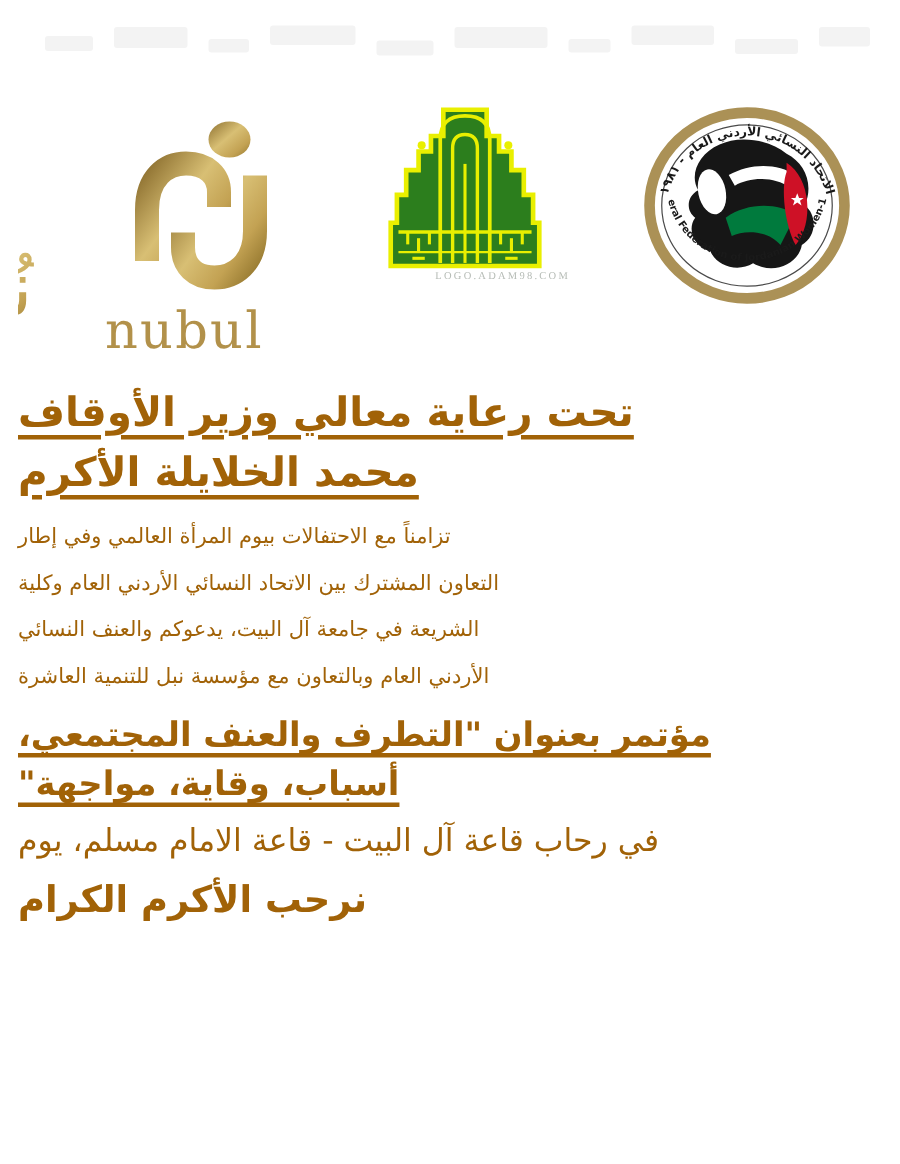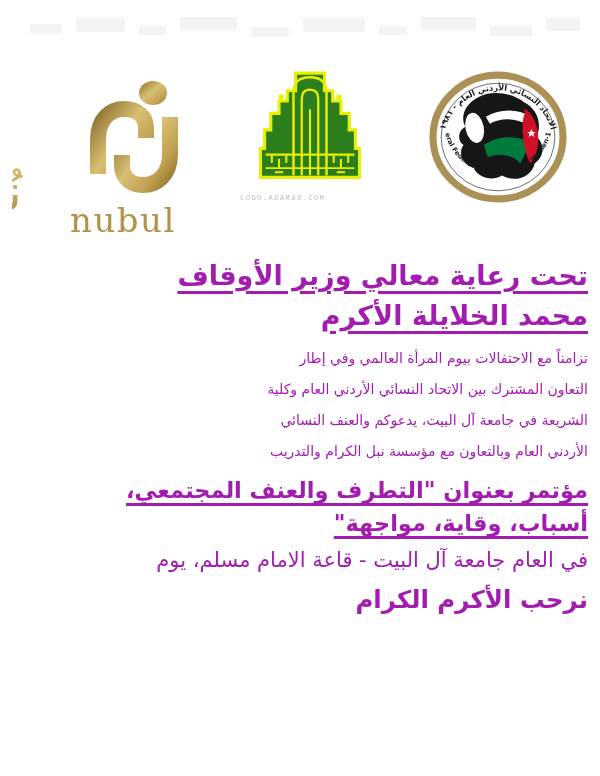--- a/index.html
+++ b/index.html
@@ -15,30 +15,30 @@
     position:absolute;top:14px;left:30px;right:20px;height:34px;
     display:flex;align-items:flex-start;gap:14px;
   }
   .ghost-band span{display:block;background:#f3f3f3;border-radius:2px;}
 
   
   .logo-row{position:absolute;top:0;left:0;right:0;height:245px;}
   .nubul-logo{position:absolute;left:12px;top:62px;width:195px;height:180px;}
   .uni-logo{position:absolute;left:250px;top:68px;width:120px;height:130px;}
   .uni-caption{
-    position:absolute;left:240px;top:194px;width:140px;
-    text-align:left;font-size:7px;letter-spacing:1.5px;
-    color:#b6bcb6;font-family:Liberation Mono, monospace;
+    position:absolute;left:240px;top:180px;width:140px;
+    text-align:right;font-size:7px;letter-spacing:1.5px;
+    color:#b6bcb6;font-family:Liberation Serif, serif;
   }
   .fed-logo{position:absolute;left:426px;top:70px;width:144px;height:134px;}
 
   
   .text-block{
     position:absolute;top:256px;left:12px;right:12px;
-    direction:rtl;text-align:right;color:#a21caf;
+    direction:rtl;text-align:left;color:#a16207;
   }
   .text-block div{white-space:nowrap;}
   .heading-line{
     font-size:27px;font-weight:bold;line-height:40px;
     text-decoration:underline;text-decoration-thickness:2.5px;text-underline-offset:6px;
   }
   .body-wrap{margin-top:7px;}
   .body-line{font-size:14px;line-height:31px;}
   .title-wrap{margin-top:7px;}
   .title-line{
@@ -134,28 +134,28 @@
 
     <div>
       <div class="heading-line">تحت رعاية معالي وزير الأوقاف</div>
       <div class="heading-line">محمد الخلايلة الأكرم</div>
     </div>
 
     <div class="body-wrap">
       <div class="body-line">تزامناً مع الاحتفالات بيوم المرأة العالمي وفي إطار</div>
       <div class="body-line">التعاون المشترك بين الاتحاد النسائي الأردني العام وكلية</div>
       <div class="body-line">الشريعة في جامعة آل البيت، يدعوكم والعنف النسائي</div>
-      <div class="body-line">الأردني العام وبالتعاون مع مؤسسة نبل الكرام والتدريب</div>
+      <div class="body-line">الأردني العام وبالتعاون مع مؤسسة نبل للتنمية العاشرة</div>
     </div>
 
     <div class="title-wrap">
       <div class="title-line">مؤتمر بعنوان "التطرف والعنف المجتمعي،</div>
       <div class="title-line">أسباب، وقاية، مواجهة"</div>
     </div>
 
     <div class="details-wrap">
-      <div class="details-line">في العام جامعة آل البيت - قاعة الامام مسلم، يوم</div>
+      <div class="details-line">في رحاب قاعة آل البيت - قاعة الامام مسلم، يوم</div>
     </div>
 
     <div class="closing-line">نرحب الأكرم الكرام</div>
   </div>
 
 </div>
 
 </body></html>

